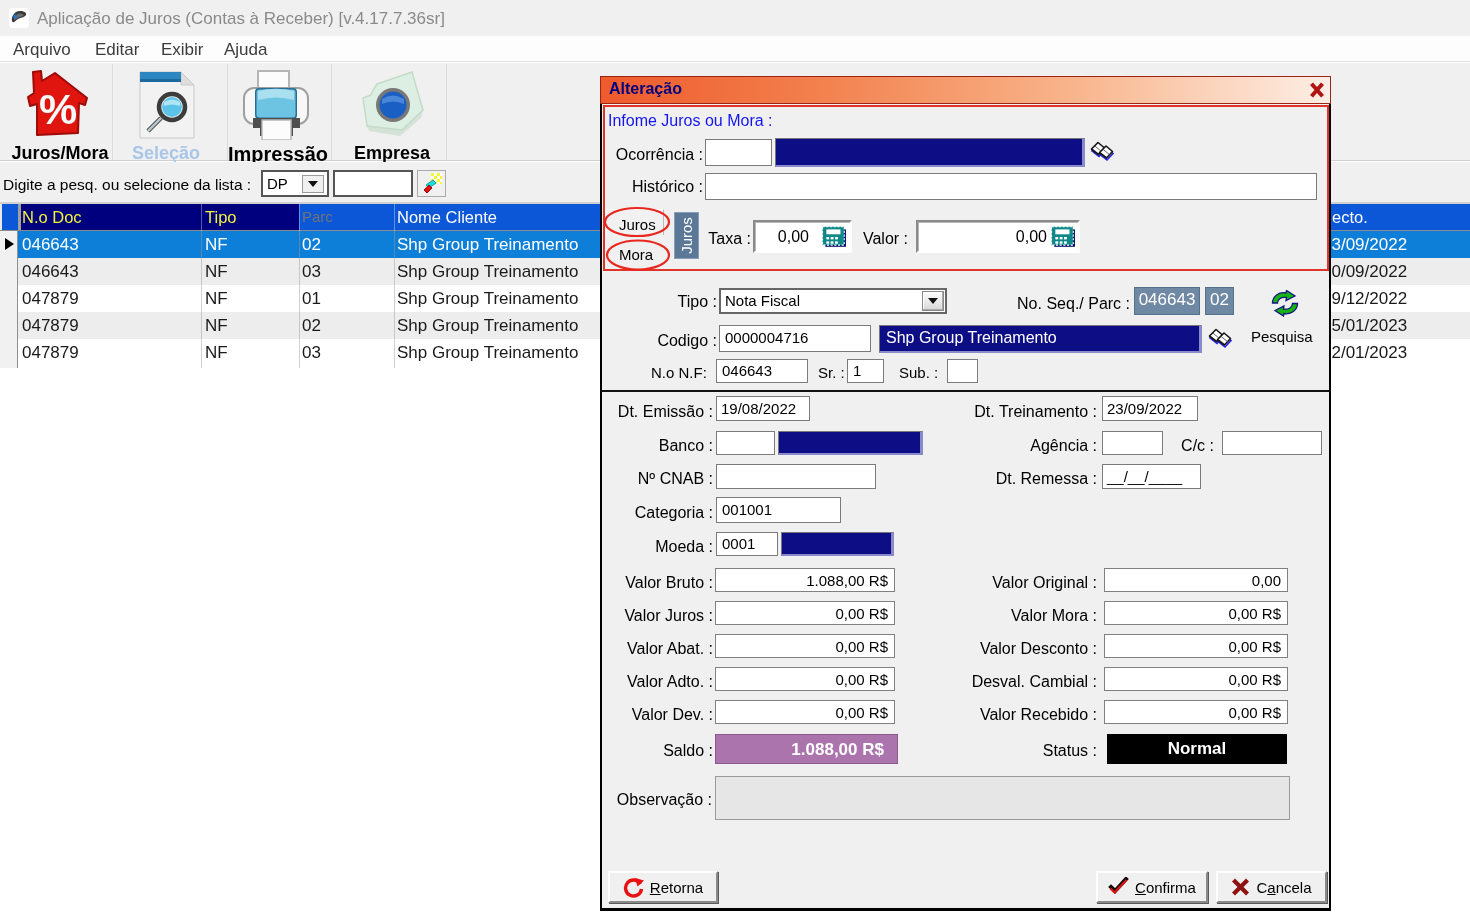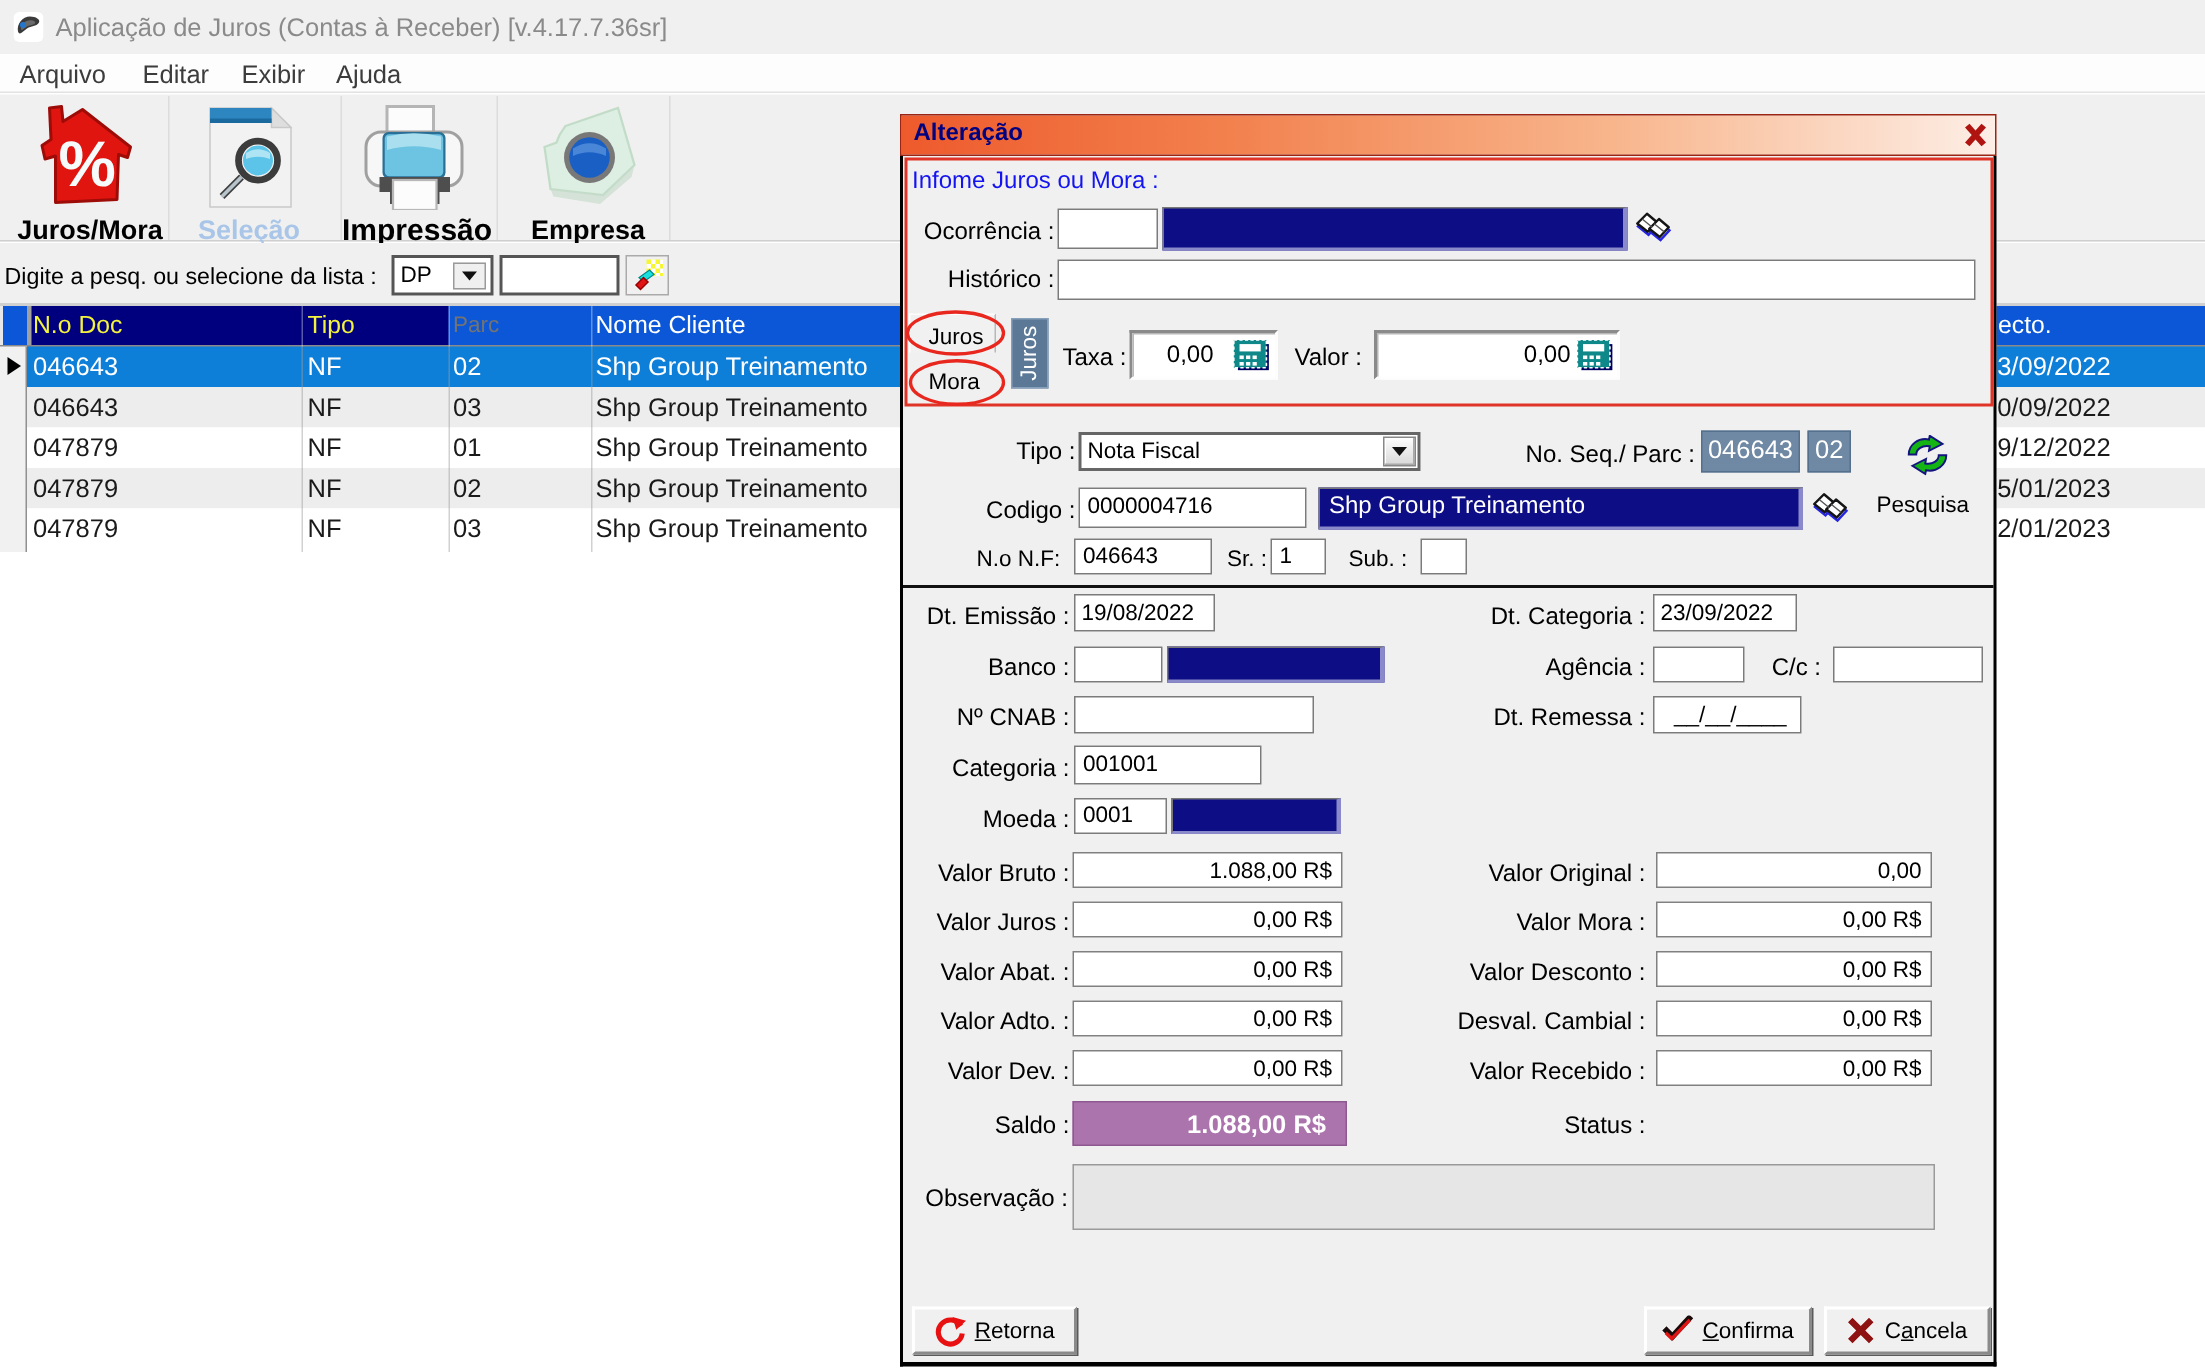--- a/index.html
+++ b/index.html
@@ -261,33 +261,33 @@
       </svg></div>
   <div class="ab" style="left:651px;top:364px;font-size:15px;">N.o N.F:</div>
   <div class="inp" style="left:716px;top:359px;width:92px;height:24px;padding:2px 0 0 5px;">046643</div>
   <div class="ab" style="left:818px;top:364px;font-size:15px;">Sr. :</div>
   <div class="inp" style="left:847px;top:359px;width:37px;height:24px;padding:2px 0 0 5px;">1</div>
   <div class="ab" style="left:899px;top:364px;font-size:15px;">Sub. :</div>
   <div class="inp" style="left:947px;top:359px;width:31px;height:24px;"></div>
 
   <div class="lbl" style="left:573px;top:403px;width:140px;">Dt. Emissão :</div>
   <div class="inp" style="left:716px;top:396px;width:94px;height:25px;padding:3px 0 0 4px;">19/08/2022</div>
-  <div class="lbl" style="left:957px;top:403px;width:140px;">Dt. Categoria :</div>
+  <div class="lbl" style="left:957px;top:403px;width:140px;">Dt. Treinamento :</div>
   <div class="inp" style="left:1102px;top:396px;width:96px;height:25px;padding:3px 0 0 4px;">23/09/2022</div>
   <div class="lbl" style="left:573px;top:437px;width:140px;">Banco :</div>
   <div class="inp" style="left:716px;top:431px;width:59px;height:24px;"></div>
   <div class="navy" style="left:778px;top:431px;width:145px;height:24px;"></div>
   <div class="lbl" style="left:957px;top:437px;width:140px;">Agência :</div>
   <div class="inp" style="left:1102px;top:431px;width:61px;height:24px;"></div>
   <div class="lbl" style="left:1074px;top:437px;width:140px;">C/c :</div>
   <div class="inp" style="left:1222px;top:431px;width:100px;height:24px;"></div>
   <div class="lbl" style="left:573px;top:470px;width:140px;">Nº CNAB :</div>
   <div class="inp" style="left:716px;top:464px;width:160px;height:25px;"></div>
   <div class="lbl" style="left:957px;top:470px;width:140px;">Dt. Remessa :</div>
-  <div class="inp" style="left:1102px;top:464px;width:99px;height:25px;padding:3px 0 0 4px;text-align:center;">__/__/____</div>
+  <div class="inp" style="left:1102px;top:464px;width:99px;height:25px;padding:3px 0 0 4px;">__/__/____</div>
   <div class="lbl" style="left:573px;top:504px;width:140px;">Categoria :</div>
   <div class="inp" style="left:716px;top:497px;width:125px;height:26px;padding:3px 0 0 5px;">001001</div>
   <div class="lbl" style="left:573px;top:538px;width:140px;">Moeda :</div>
   <div class="inp" style="left:716px;top:532px;width:62px;height:24px;padding:2px 0 0 5px;">0001</div>
   <div class="navy" style="left:781px;top:532px;width:113px;height:24px;"></div>
 
   <div class="lbl" style="left:573px;top:574px;width:140px;">Valor Bruto :</div>
   <div class="val" style="left:715px;top:568px;width:180px;height:24px;">1.088,00 R$</div>
   <div class="lbl" style="left:957px;top:574px;width:140px;">Valor Original :</div>
   <div class="val" style="left:1104px;top:568px;width:184px;height:24px;">0,00</div>
@@ -303,20 +303,21 @@
   <div class="val" style="left:715px;top:667px;width:180px;height:24px;">0,00 R$</div>
   <div class="lbl" style="left:957px;top:673px;width:140px;">Desval. Cambial :</div>
   <div class="val" style="left:1104px;top:667px;width:184px;height:24px;">0,00 R$</div>
   <div class="lbl" style="left:573px;top:706px;width:140px;">Valor Dev. :</div>
   <div class="val" style="left:715px;top:700px;width:180px;height:24px;">0,00 R$</div>
   <div class="lbl" style="left:957px;top:706px;width:140px;">Valor Recebido :</div>
   <div class="val" style="left:1104px;top:700px;width:184px;height:24px;">0,00 R$</div>
   <div class="lbl" style="left:573px;top:742px;width:140px;">Saldo :</div>
   <div class="ab" style="left:715px;top:734px;width:183px;height:30px;background:#ab74ad;border:1px solid #8e5890;color:#fff;font-size:17px;font-weight:bold;text-align:right;padding:5px 13px 0 0;">1.088,00 R$</div>
   <div class="lbl" style="left:957px;top:742px;width:140px;">Status :</div>
+  <div class="ab" style="left:1107px;top:734px;width:180px;height:30px;background:#000;color:#fff;font-size:17px;font-weight:bold;text-align:center;padding-top:5px;">Normal</div>
   <div class="lbl" style="left:572px;top:791px;width:140px;">Observação :</div>
   <div class="ab" style="left:715px;top:776px;width:575px;height:44px;background:#e6e6e6;border:1px solid #9a9a9a;"></div>
 
   <div class="btn3d" style="left:608px;top:871px;width:110px;height:32px;">
       <span id="ic-ret" style="width:22px;height:22px;display:inline-block;margin-right:5px;"><svg width="22" height="22" viewBox="0 0 22 22">
           <path d="M17.5 8 A8 8 0 1 0 18.5 13" fill="none" stroke="#e81010" stroke-width="3.4"></path>
           <path d="M12 2 L21 4.5 L14.5 10.5 Z" fill="#e81010"></path>
         </svg></span>
       <span><u>R</u>etorna</span>
     </div>

